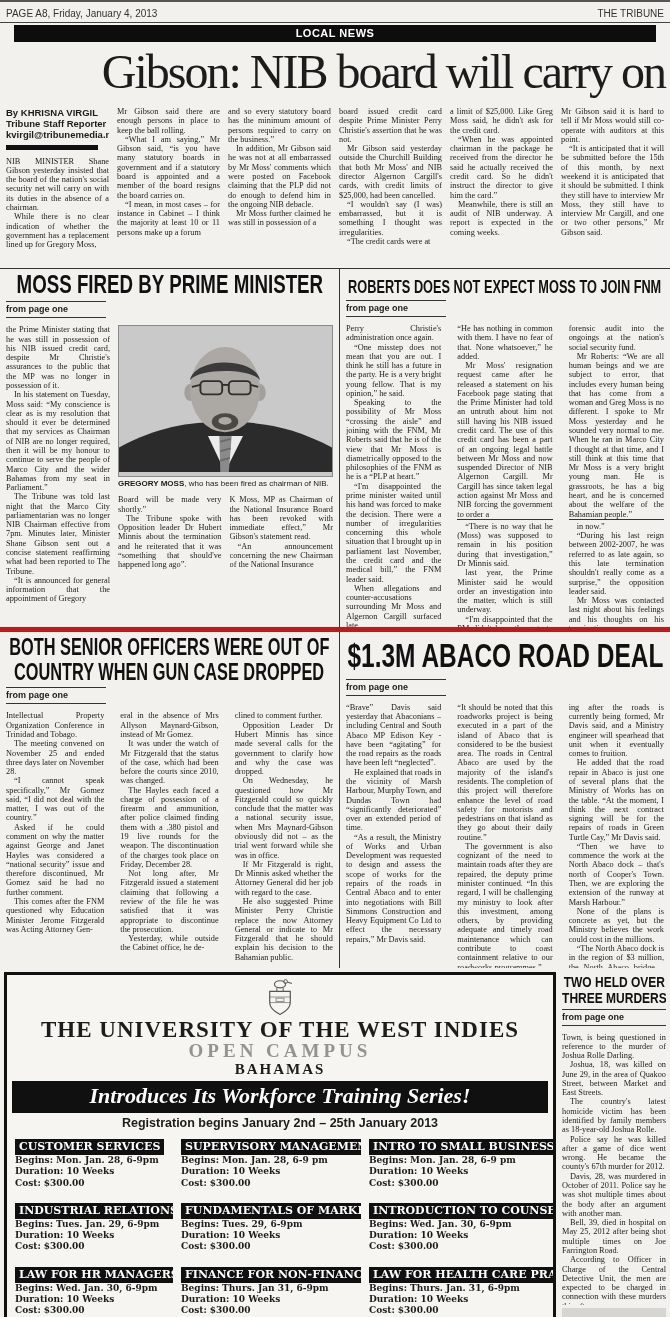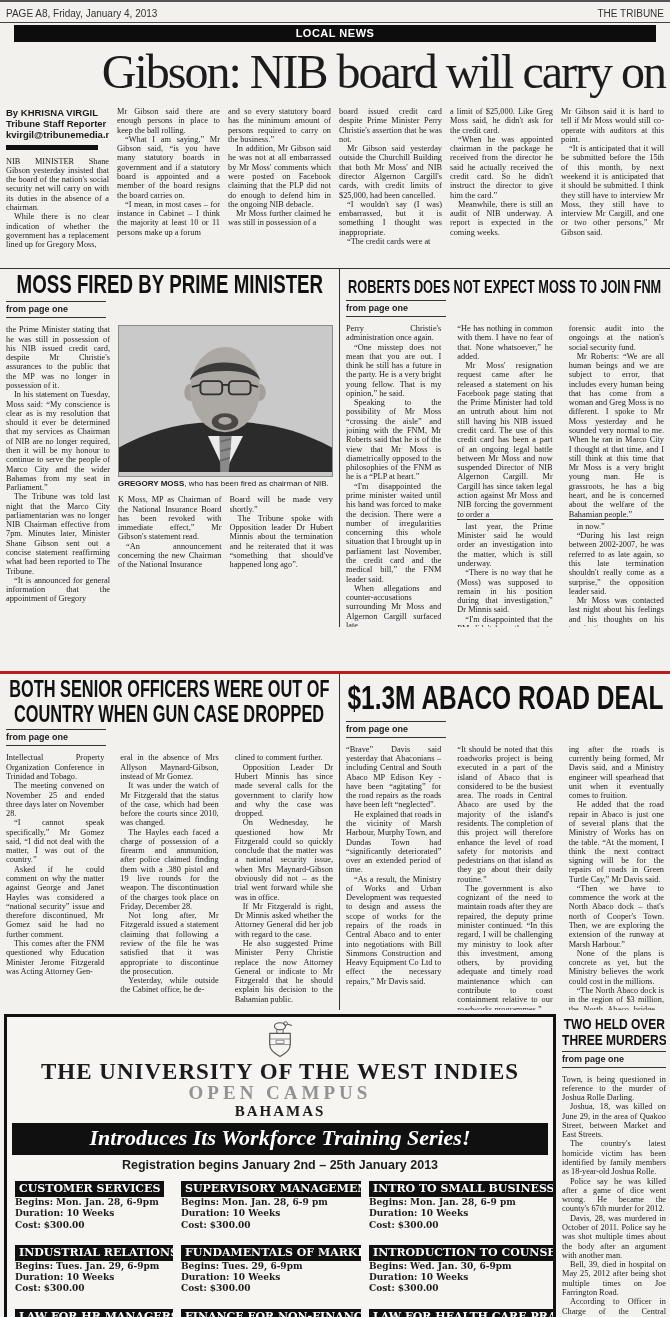--- a/index.html
+++ b/index.html
@@ -33,21 +33,21 @@
         margin:0;line-height:1.05;}
   .h-moss{font-size:26px;transform:scaleX(.72);}
   .h-roberts{font-size:19px;transform:scaleX(.67);margin-top:6px;}
   .h-officers{font-size:24px;transform:scaleX(.68);}
   .h-abaco{font-size:34px;transform:scaleX(.72);margin:4px 0 2px;}
   .h-murders{font-size:15px;transform:scaleX(.8);}
   .fromline{font-family:"Liberation Sans",sans-serif;font-weight:bold;font-size:9px;
         width:100px;border-top:1px solid #333;border-bottom:1px solid #333;
         padding:2px 0 3px;margin:3px 0 7px;}
   .row2{display:flex;height:358px;overflow:hidden;border-top:1px solid #333;margin-top:3px;}
-  .row3{display:flex;height:336px;overflow:hidden;border-top:3px solid #b91c1c;margin-top:44px;}
+  .row3{display:flex;height:336px;overflow:hidden;border-top:5px solid #b91c1c;}
   .story-left{width:340px;box-sizing:border-box;padding:2px 6px 0;border-right:1px solid #333;}
   .story-right{flex:1;box-sizing:border-box;padding:2px 6px 0;overflow:hidden;}
   .cols3{display:flex;gap:16px;overflow:hidden;}
   .cols3 .col{flex:1;overflow:hidden;}
   
   .roberts .col-b p:nth-child(3), .roberts .col-c p:nth-child(3){
         border-top:1px solid #333;padding-top:2px;}
   
   .moss-body{display:flex;gap:8px;overflow:hidden;}
   .mcol1{width:104px;flex:none;overflow:hidden;}
@@ -118,21 +118,21 @@
         <p>“I mean, in most cases – for instance in Cabinet – I think the majority at least 10 or 11 persons make up a forum</p>
       </div>
     <div class="col paras">
         <p>and so every statutory board has the minimum amount of persons required to carry on the business.”</p>
         <p>In addition, Mr Gibson said he was not at all embarrassed by Mr Moss' comments which were posted on Facebook claiming that the PLP did not do enough to defend him in the ongoing NIB debacle.</p>
         <p>Mr Moss further claimed he was still in possession of a</p>
       </div>
     <div class="col paras">
         <p>board issued credit card despite Prime Minister Perry Christie's assertion that he was not.</p>
         <p>Mr Gibson said yesterday outside the Churchill Building that both Mr Moss' and NIB director Algernon Cargill's cards, with credit limits of $25,000, had been cancelled.</p>
-        <p>“I wouldn't say (I was) embarrassed, but it is something I thought was inappropriate.</p>
+        <p>“I wouldn't say (I was) embarrassed, but it is something I thought was irregularities.</p>
         <p>“The credit cards were at</p>
       </div>
     <div class="col paras">
         <p>a limit of $25,000. Like Greg Moss said, he didn't ask for the credit card.</p>
         <p>“When he was appointed chairman in the package he received from the director he said he actually received the credit card. So he didn't instruct the director to give him the card.”</p>
         <p>Meanwhile, there is still an audit of NIB underway. A report is expected in the coming weeks.</p>
       </div>
     <div class="col paras">
         <p>Mr Gibson said it is hard to tell if Mr Moss would still co-operate with auditors at this point.</p>
         <p>“It is anticipated that it will be submitted before the 15th of this month, by next weekend it is anticipated that it should be submitted. I think they still have to interview Mr Moss, they still have to interview Mr Cargill, and one or two other persons,” Mr Gibson said.</p>
@@ -173,26 +173,26 @@
               <line x1="109" y1="58" x2="116" y2="58" stroke="#2e2e2e" stroke-width="2"></line>
               <line x1="86" y1="58" x2="77" y2="60" stroke="#2e2e2e" stroke-width="2"></line>
               <line x1="139" y1="58" x2="147" y2="60" stroke="#2e2e2e" stroke-width="2"></line>
             </svg>
           </div>
           <div class="caption">
             <span class="cap-b">GREGORY MOSS</span><span>, who has been fired as chairman of NIB.</span>
           </div>
           <div class="moss-2cols">
             <div class="paras">
+                <p>Board will be made very shortly.”</p>
+                <p>The Tribune spoke with Opposition leader Dr Hubert Minnis about the termination and he reiterated that it was “something that should've happened long ago”.</p>
+              </div>
+            <div class="paras">
                 <p>K Moss, MP as Chairman of the National Insurance Board has been revoked with immediate effect,” Mr Gibson's statement read.</p>
                 <p>“An announcement concerning the new Chairman of the National Insurance</p>
-              </div>
-            <div class="paras">
-                <p>Board will be made very shortly.”</p>
-                <p>The Tribune spoke with Opposition leader Dr Hubert Minnis about the termination and he reiterated that it was “something that should've happened long ago”.</p>
               </div>
           </div>
         </div>
       </div>
     </section>
 
     <section class="story-right roberts">
       <div class="h-wrap">
           <h2 class="cond h-roberts">ROBERTS DOES NOT EXPECT MOSS TO JOIN FNM</h2>
         </div>
@@ -201,22 +201,22 @@
         <div class="col paras col-a">
             <p>Perry Christie's administration once again.</p>
             <p>“One misstep does not mean that you are out. I think he still has a future in the party. He is a very bright young fellow. That is my opinion,” he said.</p>
             <p>Speaking to the possibility of Mr Moss “crossing the aisle” and joining with the FNM, Mr Roberts said that he is of the view that Mr Moss is diametrically opposed to the philosophies of the FNM as he is a “PLP at heart.”</p>
             <p>“I'm disappointed the prime minister waited until his hand was forced to make the decision. There were a number of irregularities concerning this whole situation that I brought up in parliament last November, the credit card and the medical bill,” the FNM leader said.</p>
             <p>When allegations and counter-accusations surrounding Mr Moss and Algernon Cargill surfaced late</p>
           </div>
         <div class="col paras col-b">
             <p>“He has nothing in common with them. I have no fear of that. None whatsoever,” he added.</p>
             <p>Mr Moss' resignation request came after he released a statement on his Facebook page stating that the Prime Minister had told an untruth about him not still having his NIB issued credit card. The use of this credit card has been a part of an ongoing legal battle between Mr Moss and now suspended Director of NIB Algernon Cargill. Mr Cargill has since taken legal action against Mr Moss and NIB forcing the government to order a</p>
+            <p>“There is no way that he (Moss) was supposed to remain in his position during that investigation,” Dr Minnis said.</p>
             <p>last year, the Prime Minister said he would order an investigation into the matter, which is still underway.</p>
-            <p>“There is no way that he (Moss) was supposed to remain in his position during that investigation,” Dr Minnis said.</p>
             <p>“I'm disappointed that the PM didn't have the guts to make an easy decision. If he had made the decision, he wouldn't be in the stew he is</p>
           </div>
         <div class="col paras col-c">
             <p>forensic audit into the ongoings at the nation's social security fund.</p>
             <p>Mr Roberts: “We are all human beings and we are subject to error, that includes every human being that has come from a woman and Greg Moss is no different. I spoke to Mr Moss yesterday and he sounded very normal to me. When he ran in Marco City I thought at that time, and I still think at this time that Mr Moss is a very bright young man. He is grassroots, he has a big heart, and he is concerned about the welfare of the Bahamian people.”</p>
             <p>in now.”</p>
             <p>“During his last reign between 2002-2007, he was referred to as late again, so this late termination shouldn't really come as a surprise,” the opposition leader said.</p>
             <p>Mr Moss was contacted last night about his feelings and his thoughts on his termination.</p>
             <p>“Good, but I have no comment on it,” is all he would say.</p>
           </div>

